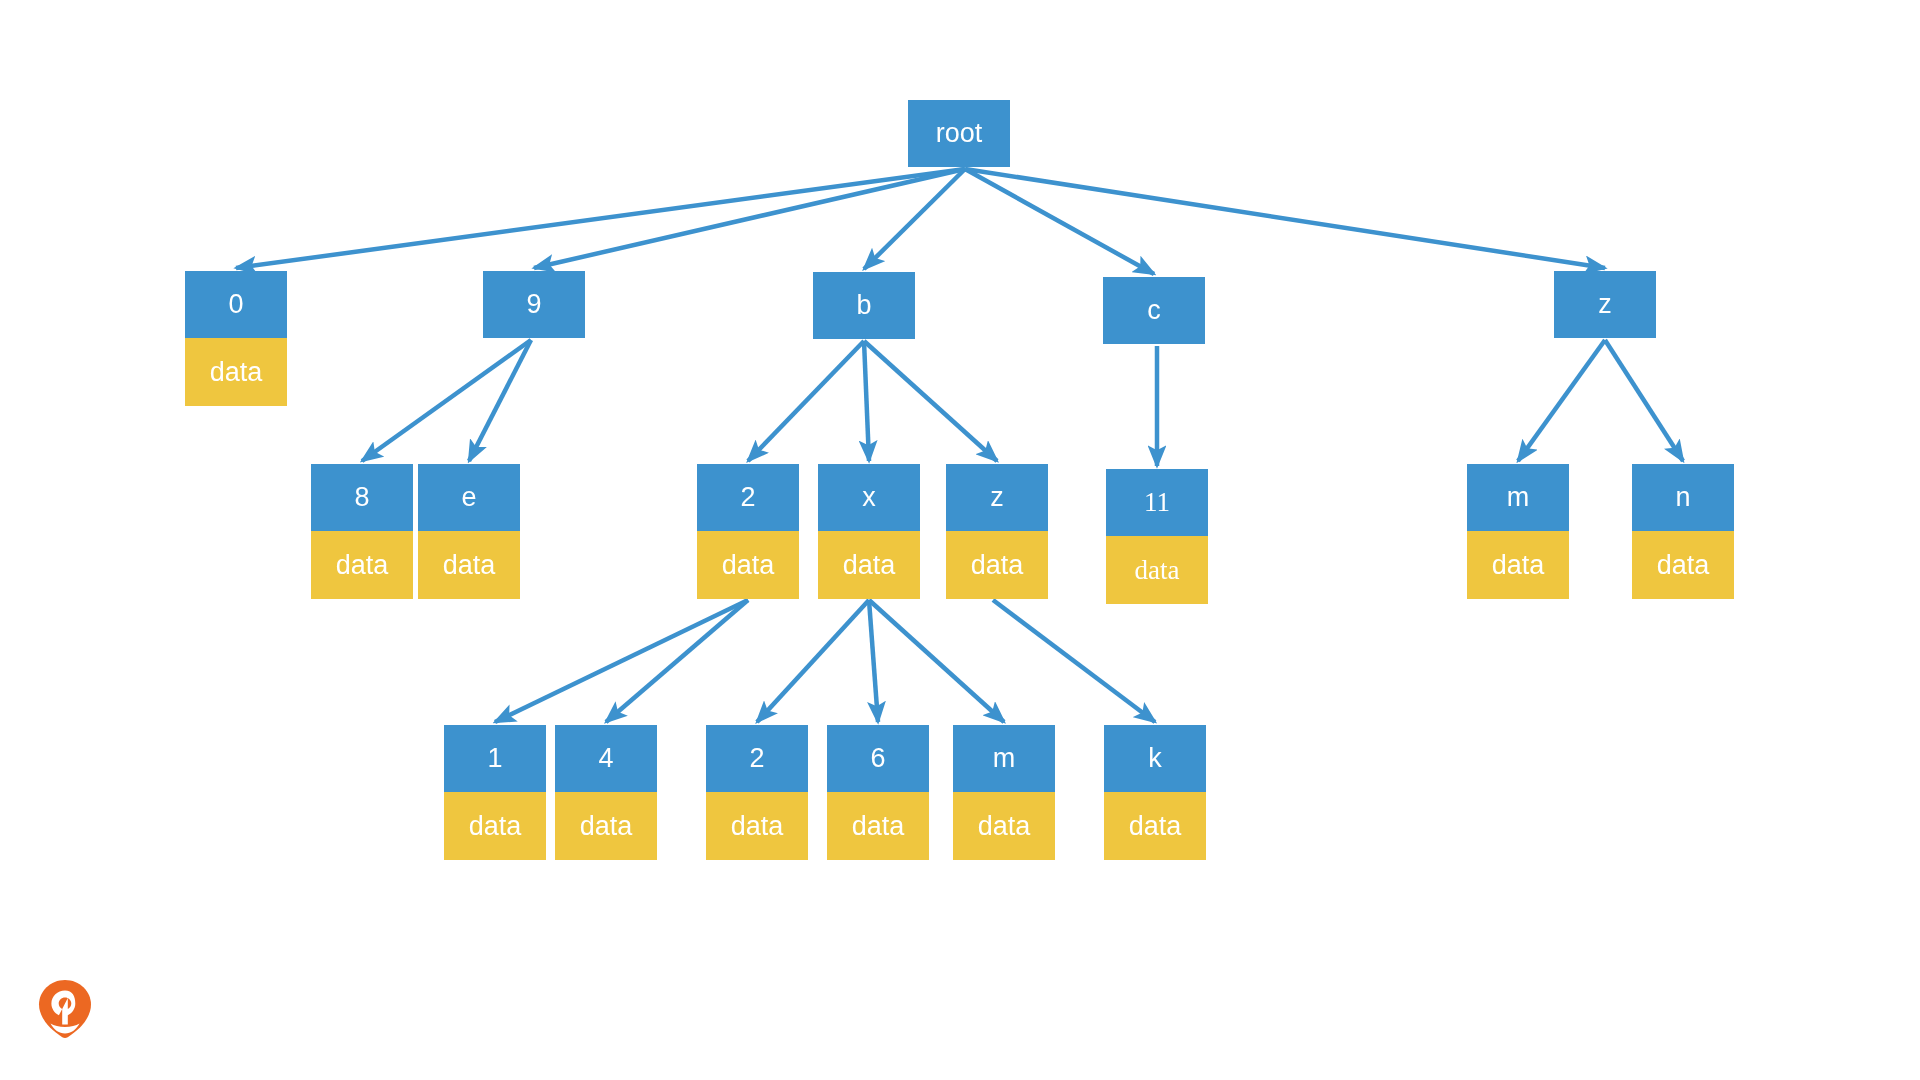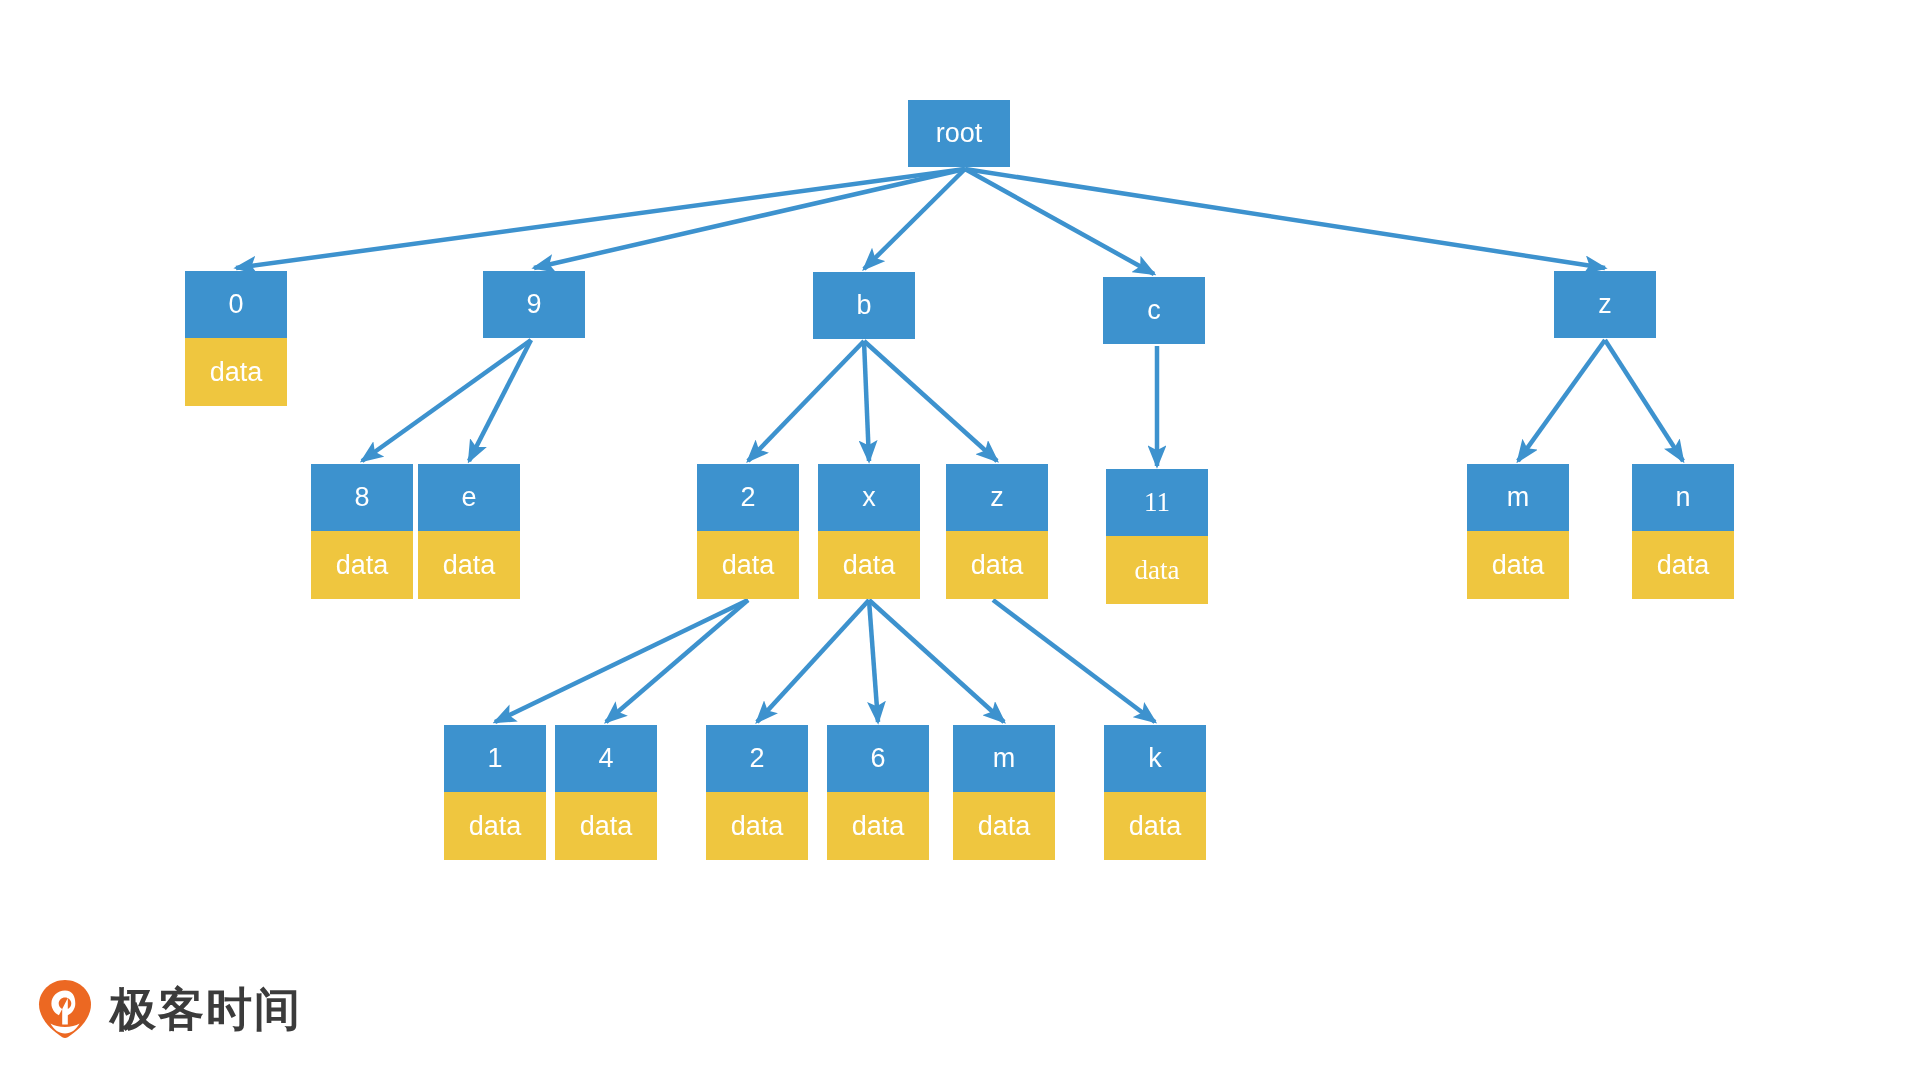--- a/index.html
+++ b/index.html
@@ -187,16 +187,15 @@
     </div>
 
   <div id="logo">
     <div id="logo-mark">
       <svg viewBox="0 0 62 62" width="62" height="62" xmlns="http://www.w3.org/2000/svg">
         <path d="M31 2 C16.5 2 5 13.2 5 26.6 C5 38.5 14 50 28.3 59.2 C29.9 60.2 32.1 60.2 33.7 59.2 C48 50 57 38.5 57 26.6 C57 13.2 45.5 2 31 2 Z" fill="#ec6822"></path>
         <path d="M31 12.5 C23.5 12.5 17.4 18.3 17.4 25.5 C17.4 30.6 20.4 35 24.9 37.2 L28.2 30.9 C26.1 29.8 24.7 27.8 24.7 25.5 C24.7 22.1 27.5 19.4 31 19.4 C34.5 19.4 37.3 22.1 37.3 25.5 C37.3 27.8 35.9 29.8 33.8 30.9 L33.8 19.9 L28.2 30.9 L28.2 46.5 L33.8 46.5 L33.8 37.2 C38.3 35 41.3 30.6 41.3 25.5 C41.3 18.3 38.5 12.5 31 12.5 Z" fill="#ffffff"></path>
         <path d="M16.5 45.5 C20 52 25.2 55.5 31 55.5 C36.8 55.5 42 52 45.5 45.5 C42 47.8 36.8 49 31 49 C25.2 49 20 47.8 16.5 45.5 Z" fill="#ffffff"></path>
       </svg>
     </div>
-    <div id="logo-text">极客时间</div>
   </div>
 
 </div>
 
 </body></html>

